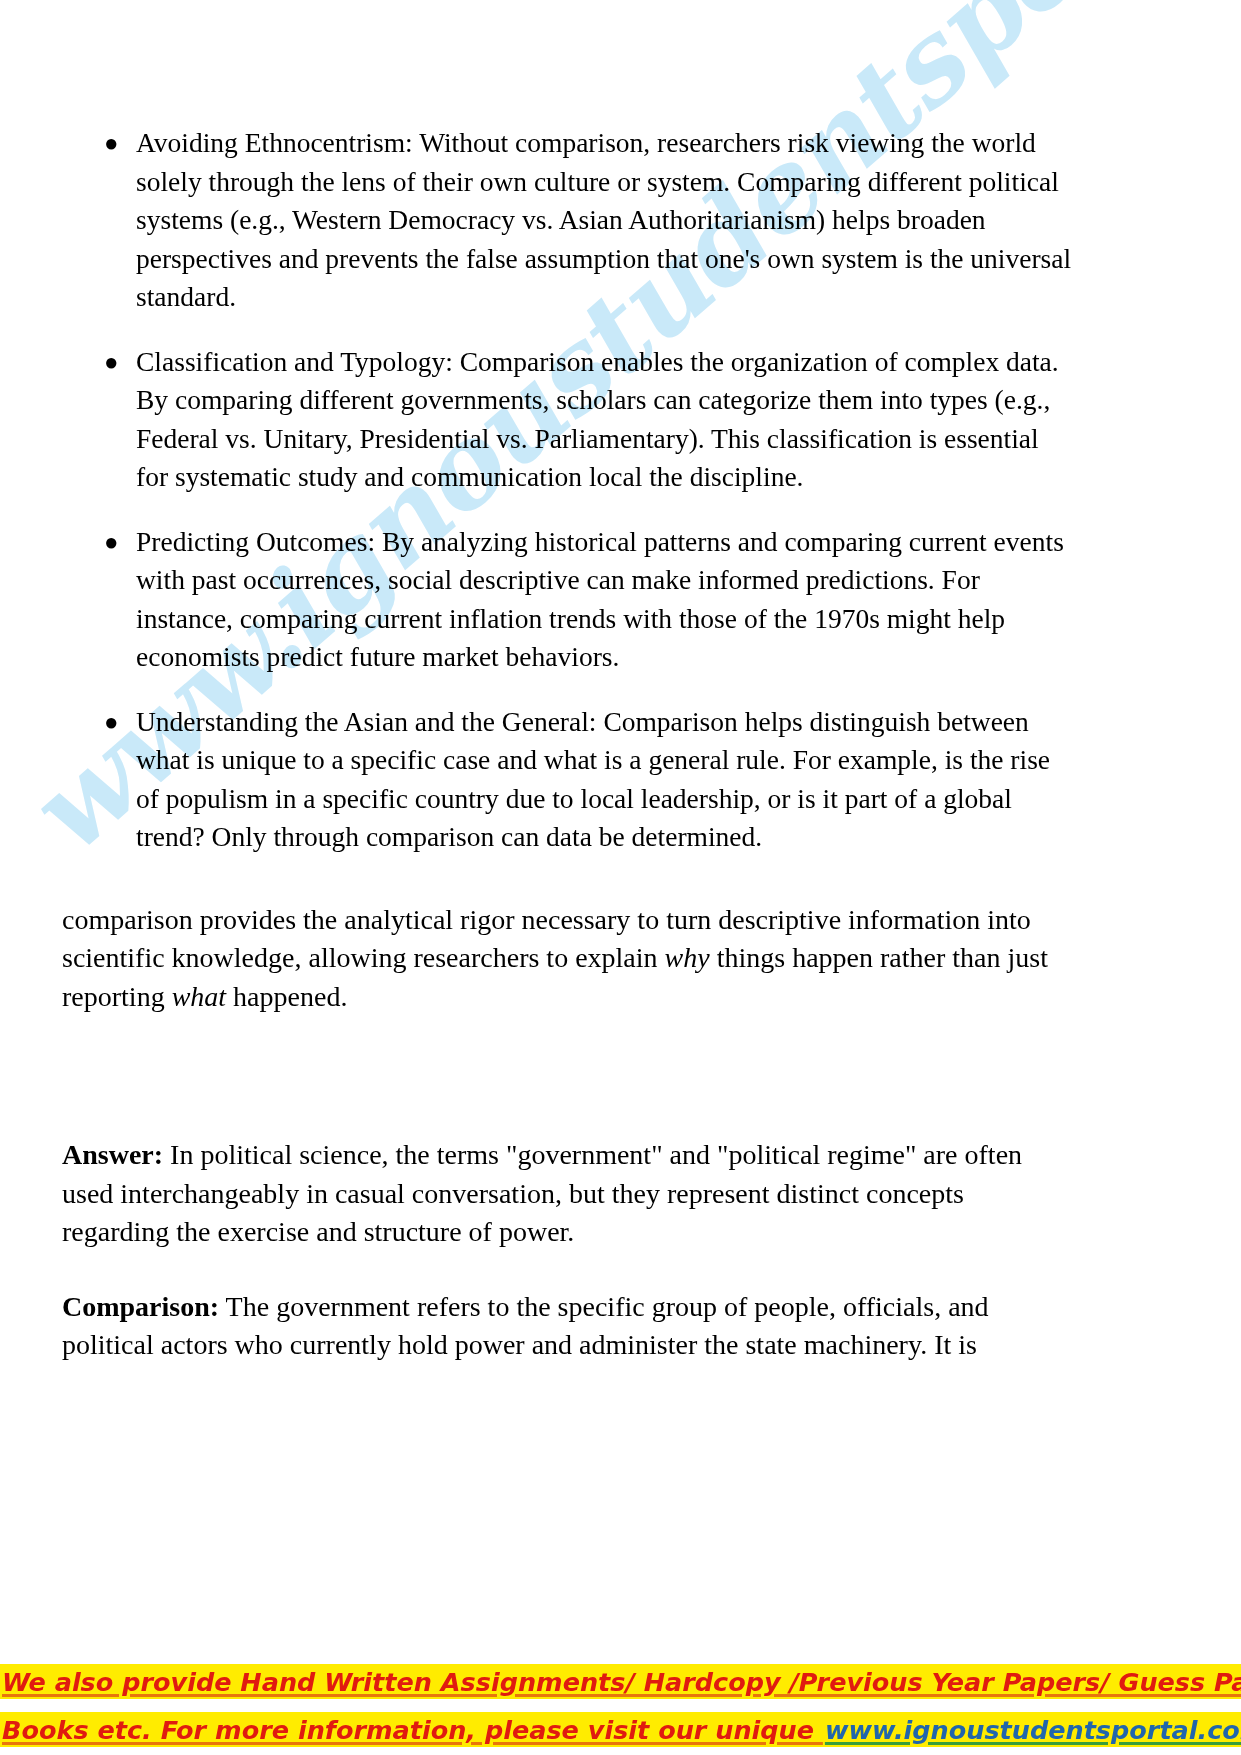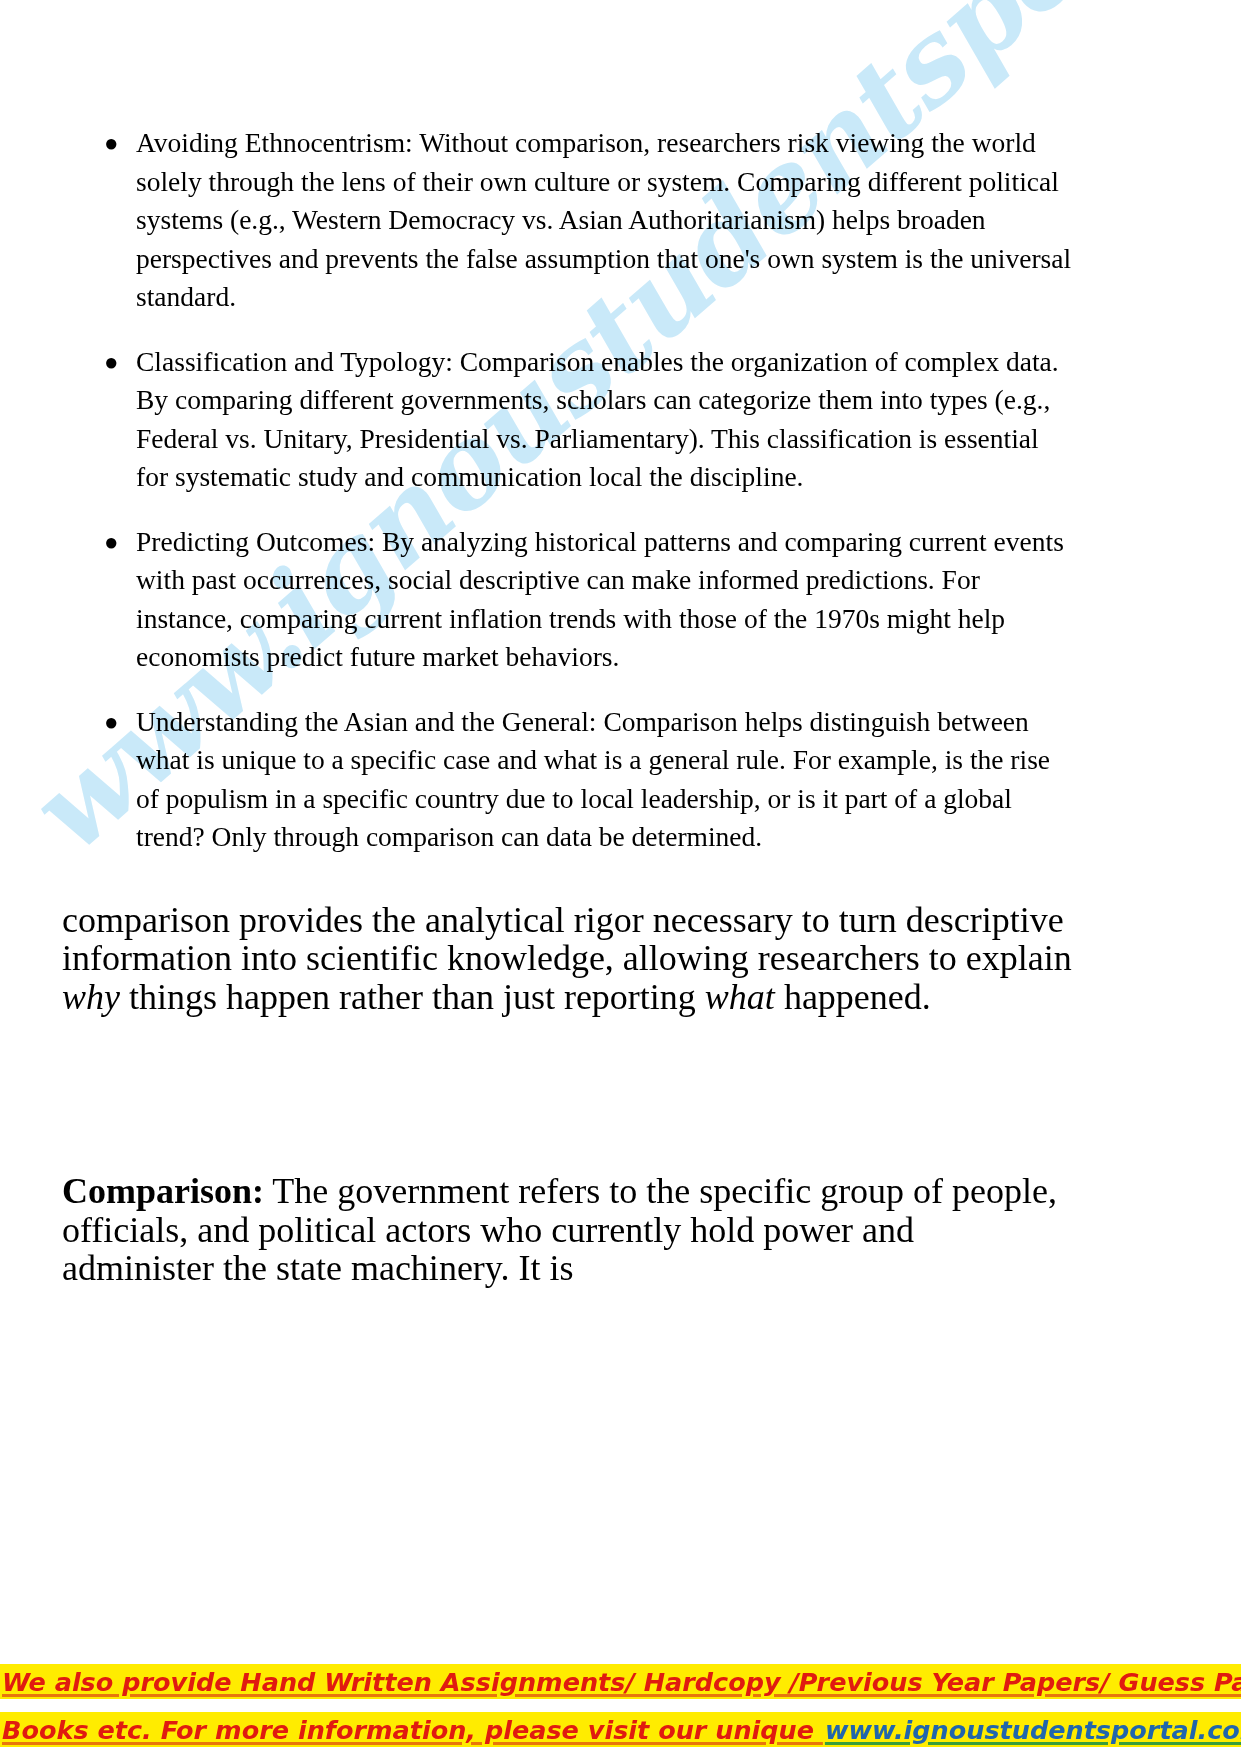--- a/index.html
+++ b/index.html
@@ -76,21 +76,21 @@
     left: 42px;
     top: 0px;
     font-size: 24px;
     line-height: 38.5px;
   }
   .bullet-lead {
     font-weight: 400;
   }
 
   .body-para {
-    font-size: 36px;
+    font-size: 28px;
     line-height: 38.5px;
     margin: 0;
     text-align: left;
   }
 
   .gap-after-bullets { height: 18px; }
 
   .question-heading {
     font-size: 27.5px;
     line-height: 38.5px;
@@ -171,20 +171,21 @@
 
     <div class="gap-after-bullets"></div>
 
     <p class="body-para"><span>comparison provides the analytical rigor necessary to turn descriptive information into scientific knowledge, allowing researchers to explain </span><span class="ital">why</span><span> things happen rather than just reporting </span><span class="ital">what</span><span> happened.</span></p>
 
     <div class="spacer-lg"></div>
 
 
     <div class="spacer-md"></div>
 
+    <p class="body-para"><span class="lead-bold">Answer:</span><span> In political science, the terms "government" and "political regime" are often used interchangeably in casual conversation, but they represent distinct concepts regarding the exercise and structure of power.</span></p>
 
     <div class="spacer-md"></div>
 
     <p class="body-para"><span class="lead-bold">Comparison:</span><span> The government refers to the specific group of people, officials, and political actors who currently hold power and administer the state machinery. It is</span></p>
 
   </div>
 </div>
 
 <div id="footer-banner">
   <div class="footer-line"><span class="footer-hl">We also provide Hand Written Assignments/ Hardcopy /Previous Year Papers/ Guess Papers/ e-</span></div>

